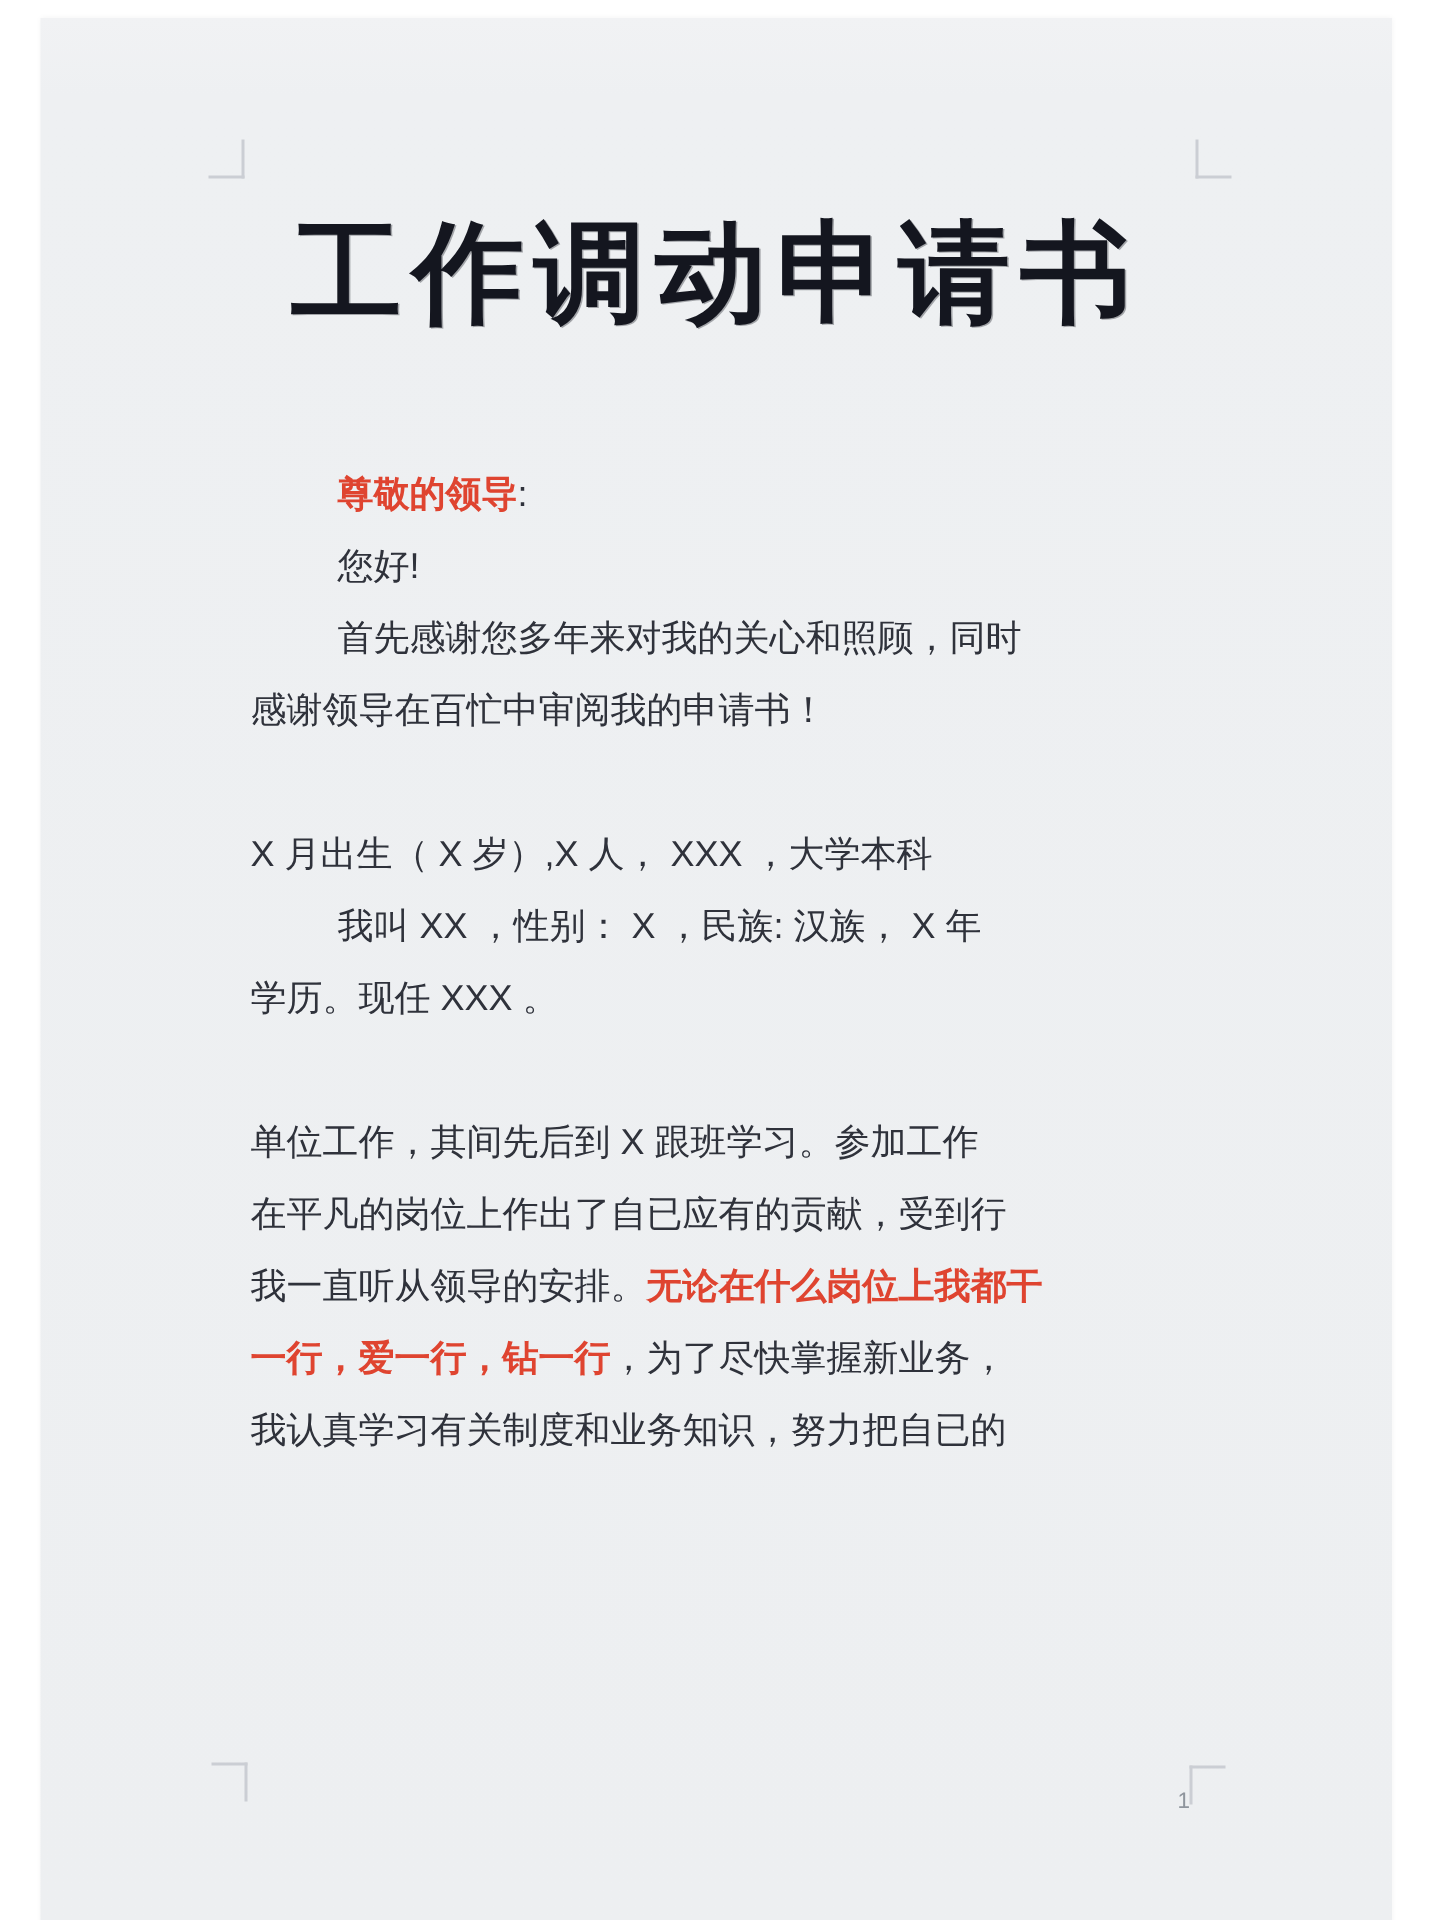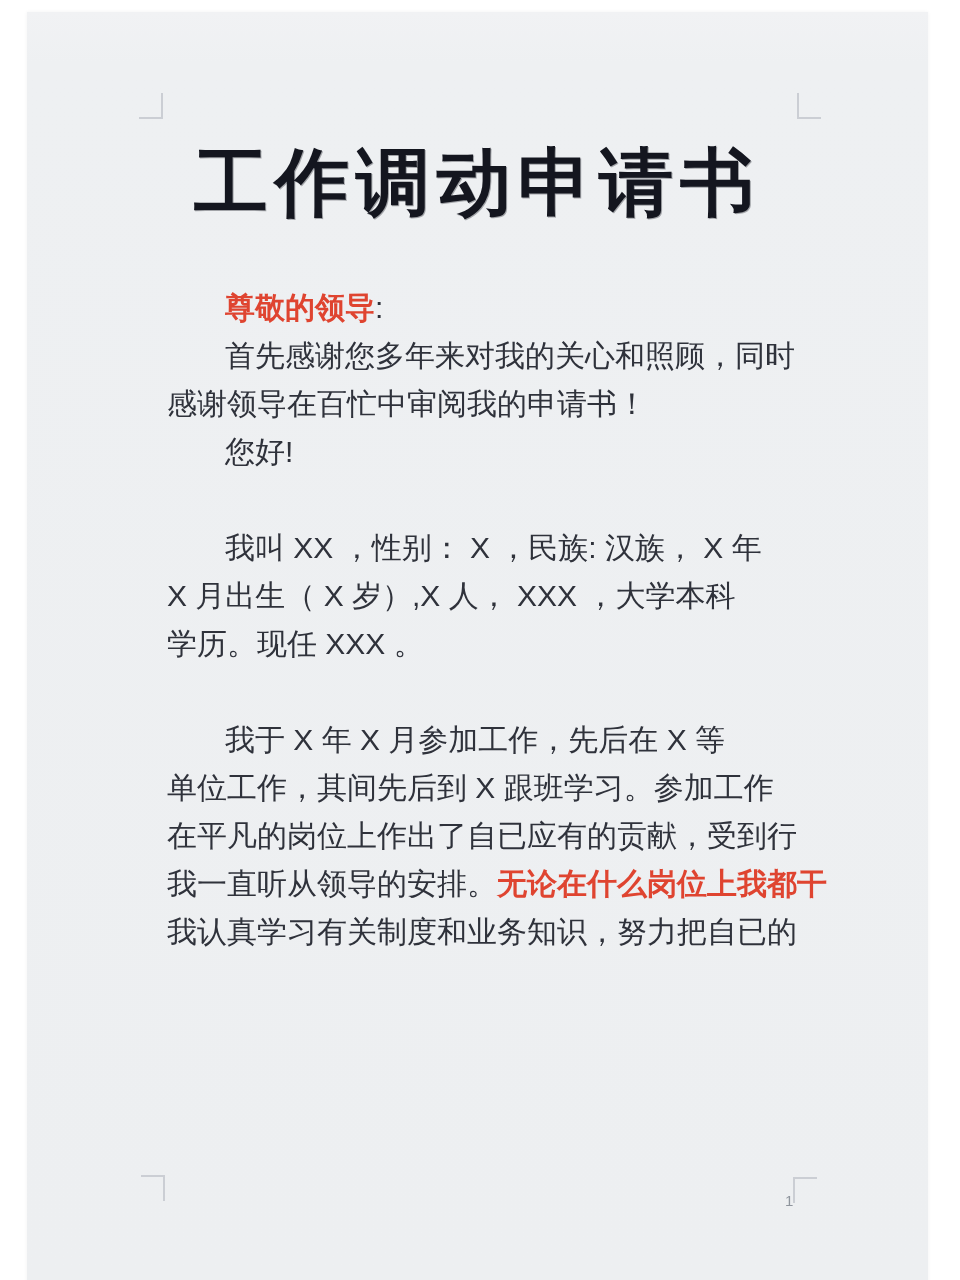--- a/index.html
+++ b/index.html
@@ -26,24 +26,24 @@
     text-align: center;
     font-family: "DejaVu Serif", "Liberation Serif", serif;
     font-weight: 700;
     font-size: 74px;
     line-height: 88px;
     letter-spacing: 7px;
     color: #14161f;
     text-shadow: 1px 1px 0 rgba(20,22,31,0.35);
   }
   .content {
-    margin: 58px 0 0 140px;
+    margin: 80px 0 0 140px;
     width: 640px;
     color: #2f323b;
-    font-size: 30px;
+    font-size: 24px;
     line-height: 48px;
   }
   .para { margin: 0; }
   .para.gap-before { margin-top: 48px; }
   .line {
     white-space: nowrap;
     height: 48px;
   }
   .line.indent { padding-left: 58px; }
   .seg.red-bold {
@@ -79,34 +79,34 @@
   <div class="mark bl"></div>
   <div class="mark br"></div>
 
   <h1 class="doc-title">工作调动申请书</h1>
 
   <div class="content" id="doc-content">
       <div class="para">
         <div class="line indent"><span class="seg red-bold">尊敬的领导</span><span class="seg normal">:</span></div>
       </div>
       <div class="para">
+        <div class="line indent"><span class="seg normal">您好!</span></div>
+      </div>
+      <div class="para">
         <div class="line indent"><span class="seg normal">首先感谢您多年来对我的关心和照顾，同时</span></div>
         <div class="line"><span class="seg normal">感谢领导在百忙中审阅我的申请书！</span></div>
       </div>
-      <div class="para">
-        <div class="line indent"><span class="seg normal">您好!</span></div>
-      </div>
       <div class="para gap-before">
+        <div class="line"><span class="seg normal">X 月出生（ X 岁）,X 人， XXX ，大学本科</span></div>
         <div class="line indent"><span class="seg normal">我叫 XX ，性别： X ，民族: 汉族， X 年</span></div>
-        <div class="line"><span class="seg normal">X 月出生（ X 岁）,X 人， XXX ，大学本科</span></div>
         <div class="line"><span class="seg normal">学历。现任 XXX 。</span></div>
       </div>
       <div class="para gap-before">
-        <div class="line indent"><span class="seg normal">我于 X 年 X 月参加工作，先后在 X 等</span></div>
         <div class="line"><span class="seg normal">单位工作，其间先后到 X 跟班学习。参加工作</span></div>
         <div class="line"><span class="seg normal">在平凡的岗位上作出了自已应有的贡献，受到行</span></div>
         <div class="line"><span class="seg normal">我一直听从领导的安排。</span><span class="seg red-bold">无论在什么岗位上我都干</span></div>
+        <div class="line"><span class="seg red-bold">一行，爱一行，钻一行</span><span class="seg normal">，为了尽快掌握新业务，</span></div>
         <div class="line"><span class="seg normal">我认真学习有关制度和业务知识，努力把自已的</span></div>
       </div>
     </div>
 
   <div class="page-number">1</div>
 </div>
 
 </body></html>

